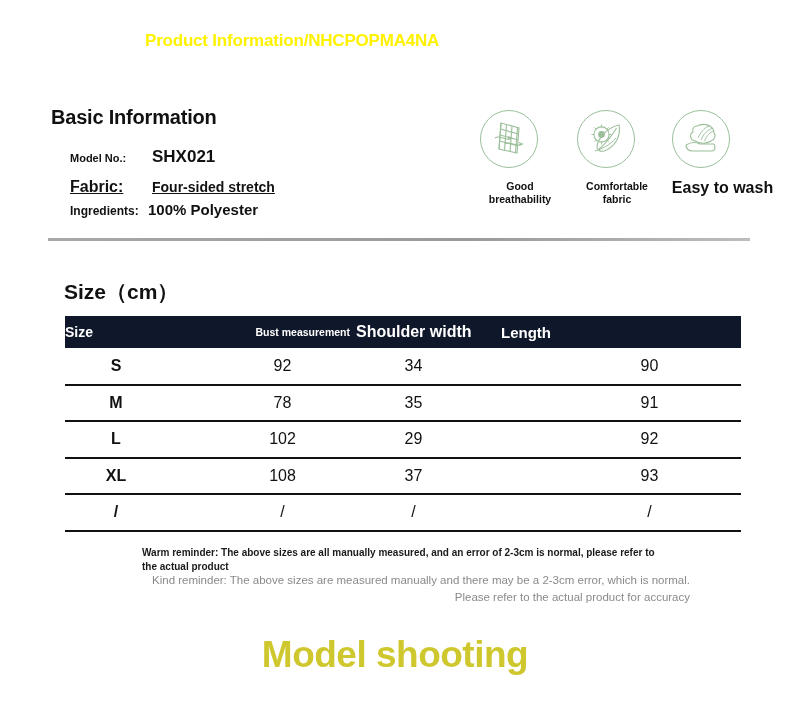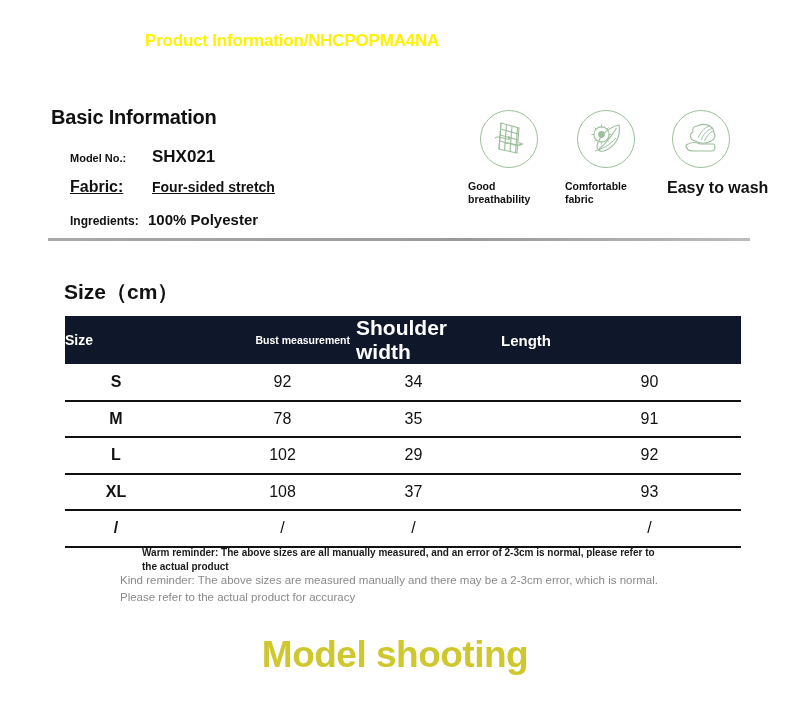--- a/index.html
+++ b/index.html
@@ -56,21 +56,21 @@
     letter-spacing: -0.2px;
   }
   .spec-row {
     position: absolute;
     left: 70px;
     display: flex;
     align-items: baseline;
   }
   .spec-row.r1 { top: 147px; }
   .spec-row.r2 { top: 178px; text-decoration: underline; }
-  .spec-row.r3 { top: 211px; }
+  .spec-row.r3 { top: 201px; }
 
   .spec-label {
     font-weight: bold;
     color: #111111;
     white-space: nowrap;
   }
   .spec-value {
     font-weight: bold;
     color: #111111;
     white-space: nowrap;
@@ -84,20 +84,21 @@
   .r3 .spec-label { font-size: 12px; width: 78px; }
   .r3 .spec-value { font-size: 15px; }
 
   
   .features {
     position: absolute;
     left: 462px;
     top: 110px;
     width: 320px;
     height: 110px;
+    text-align: center;
   }
   .feature {
     position: absolute;
     top: 0;
   }
   .feature.f1 { left: 6px;   width: 104px; }
   .feature.f2 { left: 103px; width: 104px; }
   .feature.f3 { left: 196px; width: 120px; }
 
   .feature-circle {
@@ -164,21 +165,21 @@
     background: #0f172a;
     height: 32px;
   }
   .size-table thead th {
     color: #ffffff;
     font-weight: bold;
     padding-left: 0;
   }
   th.col-size  { width: 150px; padding-left: 14px; font-size: 14px; }
   th.col-bust  { width: 135px; font-size: 10.5px; text-align: right !important; padding-right: 6px; }
-  th.col-shld  { width: 145px; font-size: 21px; padding-left: 8px; }
+  th.col-shld  { width: 145px; font-size: 16px; padding-left: 8px; }
   th.col-len   { width: 240px; font-size: 15px; padding-left: 30px; }
 
   .size-table tbody tr {
     height: 36.5px;
     border-bottom: 2px solid #111111;
   }
   .size-table tbody td {
     font-size: 16px;
     color: #111111;
   }
@@ -205,21 +206,21 @@
     color: #1a1a1a;
   }
   .reminder-gray {
     position: absolute;
     left: 120px;
     top: 572px;
     width: 570px;
     font-size: 11.5px;
     line-height: 1.45;
     color: #8a8a8a;
-    text-align: left;
+    text-align: right;
   }
 
   
   .bottom-title {
     position: absolute;
     left: 0;
     top: 634px;
     width: 790px;
     text-align: center;
     font-size: 37px;

